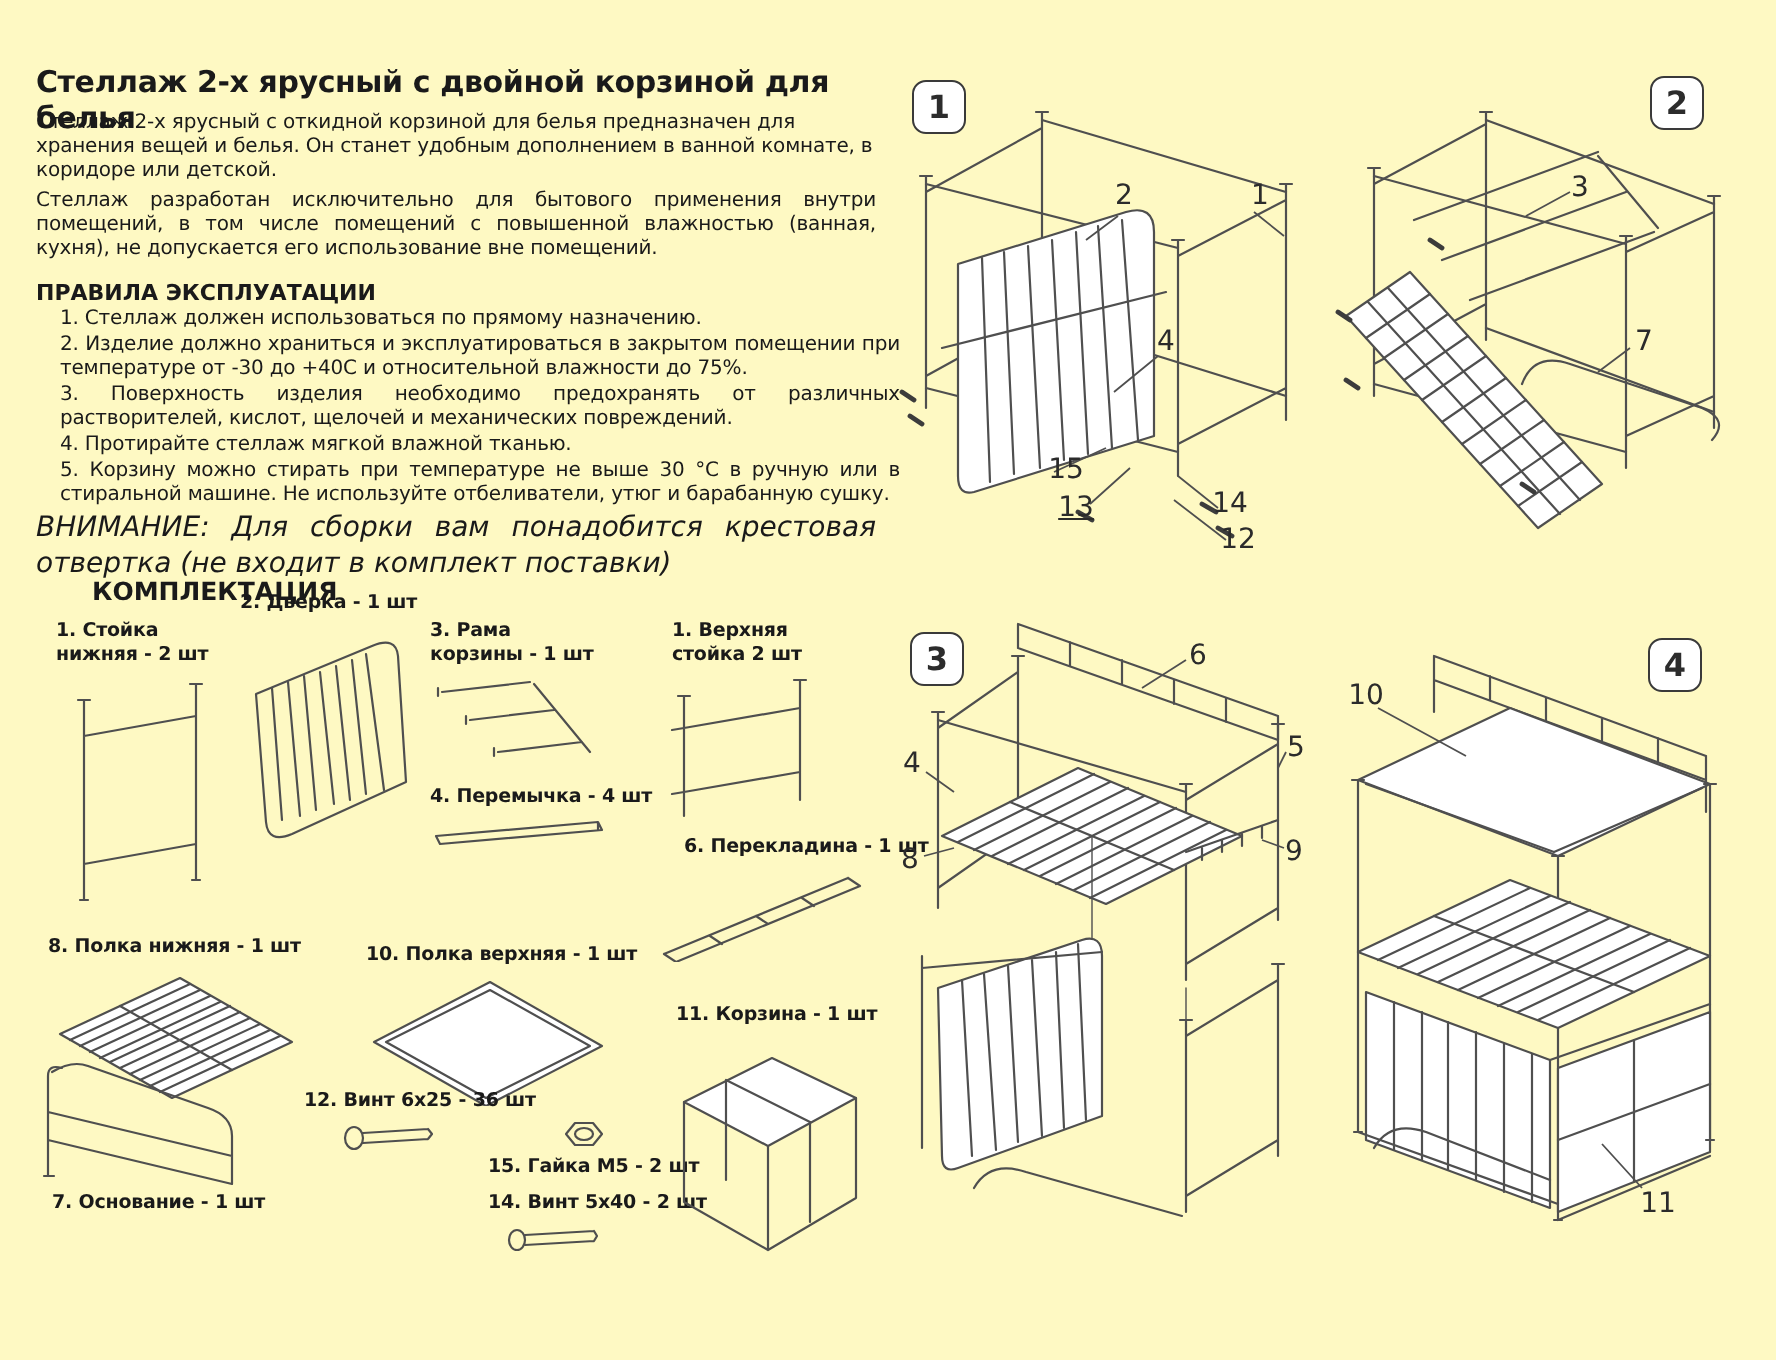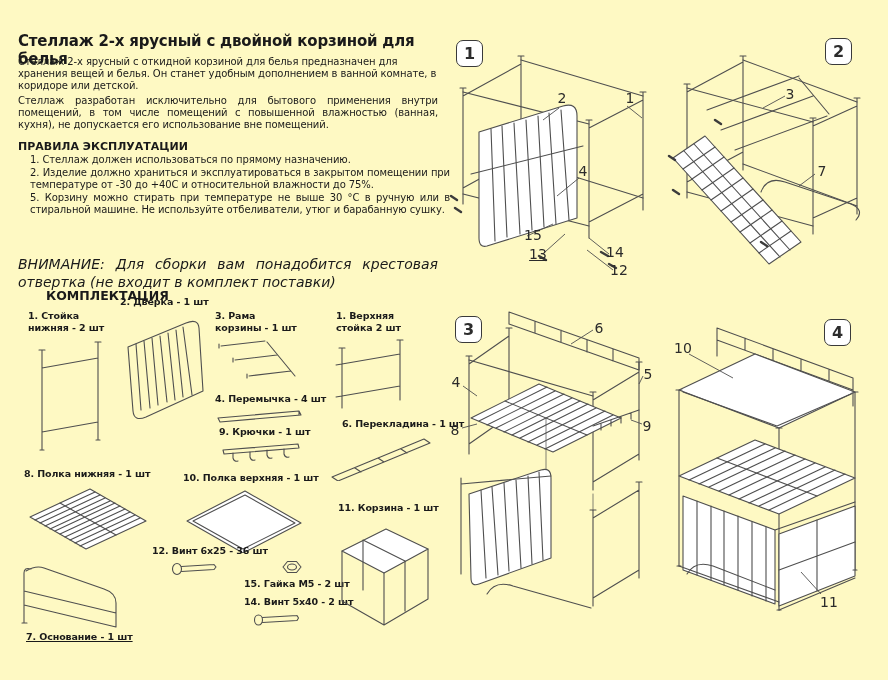--- a/index.html
+++ b/index.html
@@ -38,20 +38,22 @@
 
   <p class="abs body-text" style="left:18px;top:56px;width:420px;margin:0;">Стеллаж 2-х ярусный с откидной корзиной для белья предназначен для хранения вещей и белья. Он станет удобным дополнением в ванной комнате, в коридоре или детской.</p>
 
   <p class="abs body-text just" style="left:18px;top:95px;width:420px;margin:0;">Стеллаж разработан исключительно для бытового применения внутри помещений, в том числе помещений с повышенной влажностью (ванная, кухня), не допускается его использование вне помещений.</p>
 
   <div class="abs h2" style="left:18px;top:140px;">ПРАВИЛА ЭКСПЛУАТАЦИИ</div>
 
   <div class="abs rules body-text just" style="left:30px;top:154px;width:420px;">
     <p>1. Стеллаж должен использоваться по прямому назначению.</p>
     <p>2. Изделие должно храниться и эксплуатироваться в закрытом помещении при температуре от -30 до +40С и относительной влажности до 75%.</p>
+    <p>3. Поверхность изделия необходимо предохранять от различных растворителей, кислот, щелочей и механических повреждений.</p>
+    <p>4. Протирайте стеллаж мягкой влажной тканью.</p>
     <p>5. Корзину можно стирать при температуре не выше 30 °С в ручную или в стиральной машине. Не используйте отбеливатели, утюг и барабанную сушку.</p>
   </div>
 
   <p class="abs warning" style="left:18px;top:256px;width:420px;margin:0;">ВНИМАНИЕ: Для сборки вам понадобится крестовая отвертка (не входит в комплект поставки)</p>
 
   <div class="abs parts-h" style="left:46px;top:288px;">КОМПЛЕКТАЦИЯ</div>
 
   <div class="part" style="left:28px;top:310px;">
     <div class="part-label">1. Стойка
 нижняя - 2 шт</div>
@@ -84,29 +86,20 @@
 
   <div class="part" style="left:215px;top:393px;">
     <div class="part-label">4. Перемычка - 4 шт</div>
     <svg width="90" height="16" viewBox="0 0 90 16">
       <g class="art">
           <path d="M3 10 L84 3 L86 7 L5 14 Z M84 3 v4"></path>
         </g>
     </svg>
   </div>
 
-  <div class="part" style="left:219px;top:426px;">
-    <div class="part-label">9. Крючки - 1 шт</div>
-    <svg width="85" height="26" viewBox="0 0 85 26">
-      <g class="art">
-        <path d="M4 9 L79 3 L80 7 L5 13 Z"></path>
-        <path d="M14 12 v5 q1 4 5 3 M31 11 v5 q1 4 5 3 M48 9 v5 q1 4 5 3 M65 8 v5 q1 4 5 3"></path>
-      </g>
-    </svg>
-  </div>
 
   <div class="part" style="left:336px;top:310px;">
     <div class="part-label">1. Верхняя
 стойка 2 шт</div>
     <svg width="88" height="74" viewBox="0 0 88 74" style="margin-left:-8px;">
       <g class="art">
         <path d="M14 10 V70 M72 2 V62 M11 10 h6 M69 2 h6 M14 26 L72 16 M14 58 L72 48 M8 27 L14 26 M8 59 L14 58"></path>
       </g>
     </svg>
   </div>
@@ -124,21 +117,21 @@
     <div class="part-label">8. Полка нижняя - 1 шт</div>
     <svg width="128" height="68" viewBox="0 0 128 68">
       <g class="art">
         <path class="fillw" d="M6 34 L66 6 L122 38 L62 66 Z"></path>
         <path d="M71 9 L11 37 M76 12 L16 40 M81 15 L21 43 M86 18 L26 46 M91 20 L31 48 M96 23 L36 51 M101 26 L41 54 M106 29 L46 57 M111 32 L51 60 M116 35 L56 63"></path>
         <path d="M36 20 L92 52"></path>
       </g>
     </svg>
   </div>
 
-  <div class="part" style="left:12px;top:554px;text-decoration:underline;">
+  <div class="part" style="left:12px;top:519px;">
     <svg width="112" height="72" viewBox="0 0 112 72">
       <g class="art">
         <path d="M12 16 V66 M12 16 q0 -6 7 -4 M14 14 Q24 8 32 11 L92 32 Q104 36 104 46 V70 M12 34 L104 56 M12 48 L104 70 M10 66 h5"></path>
       </g>
     </svg>
     <div class="part-label" style="margin-left:14px;margin-top:2px;">7. Основание - 1 шт</div>
   </div>
 
   <div class="part" style="left:183px;top:472px;">
     <div class="part-label">10. Полка верхняя - 1 шт</div>

